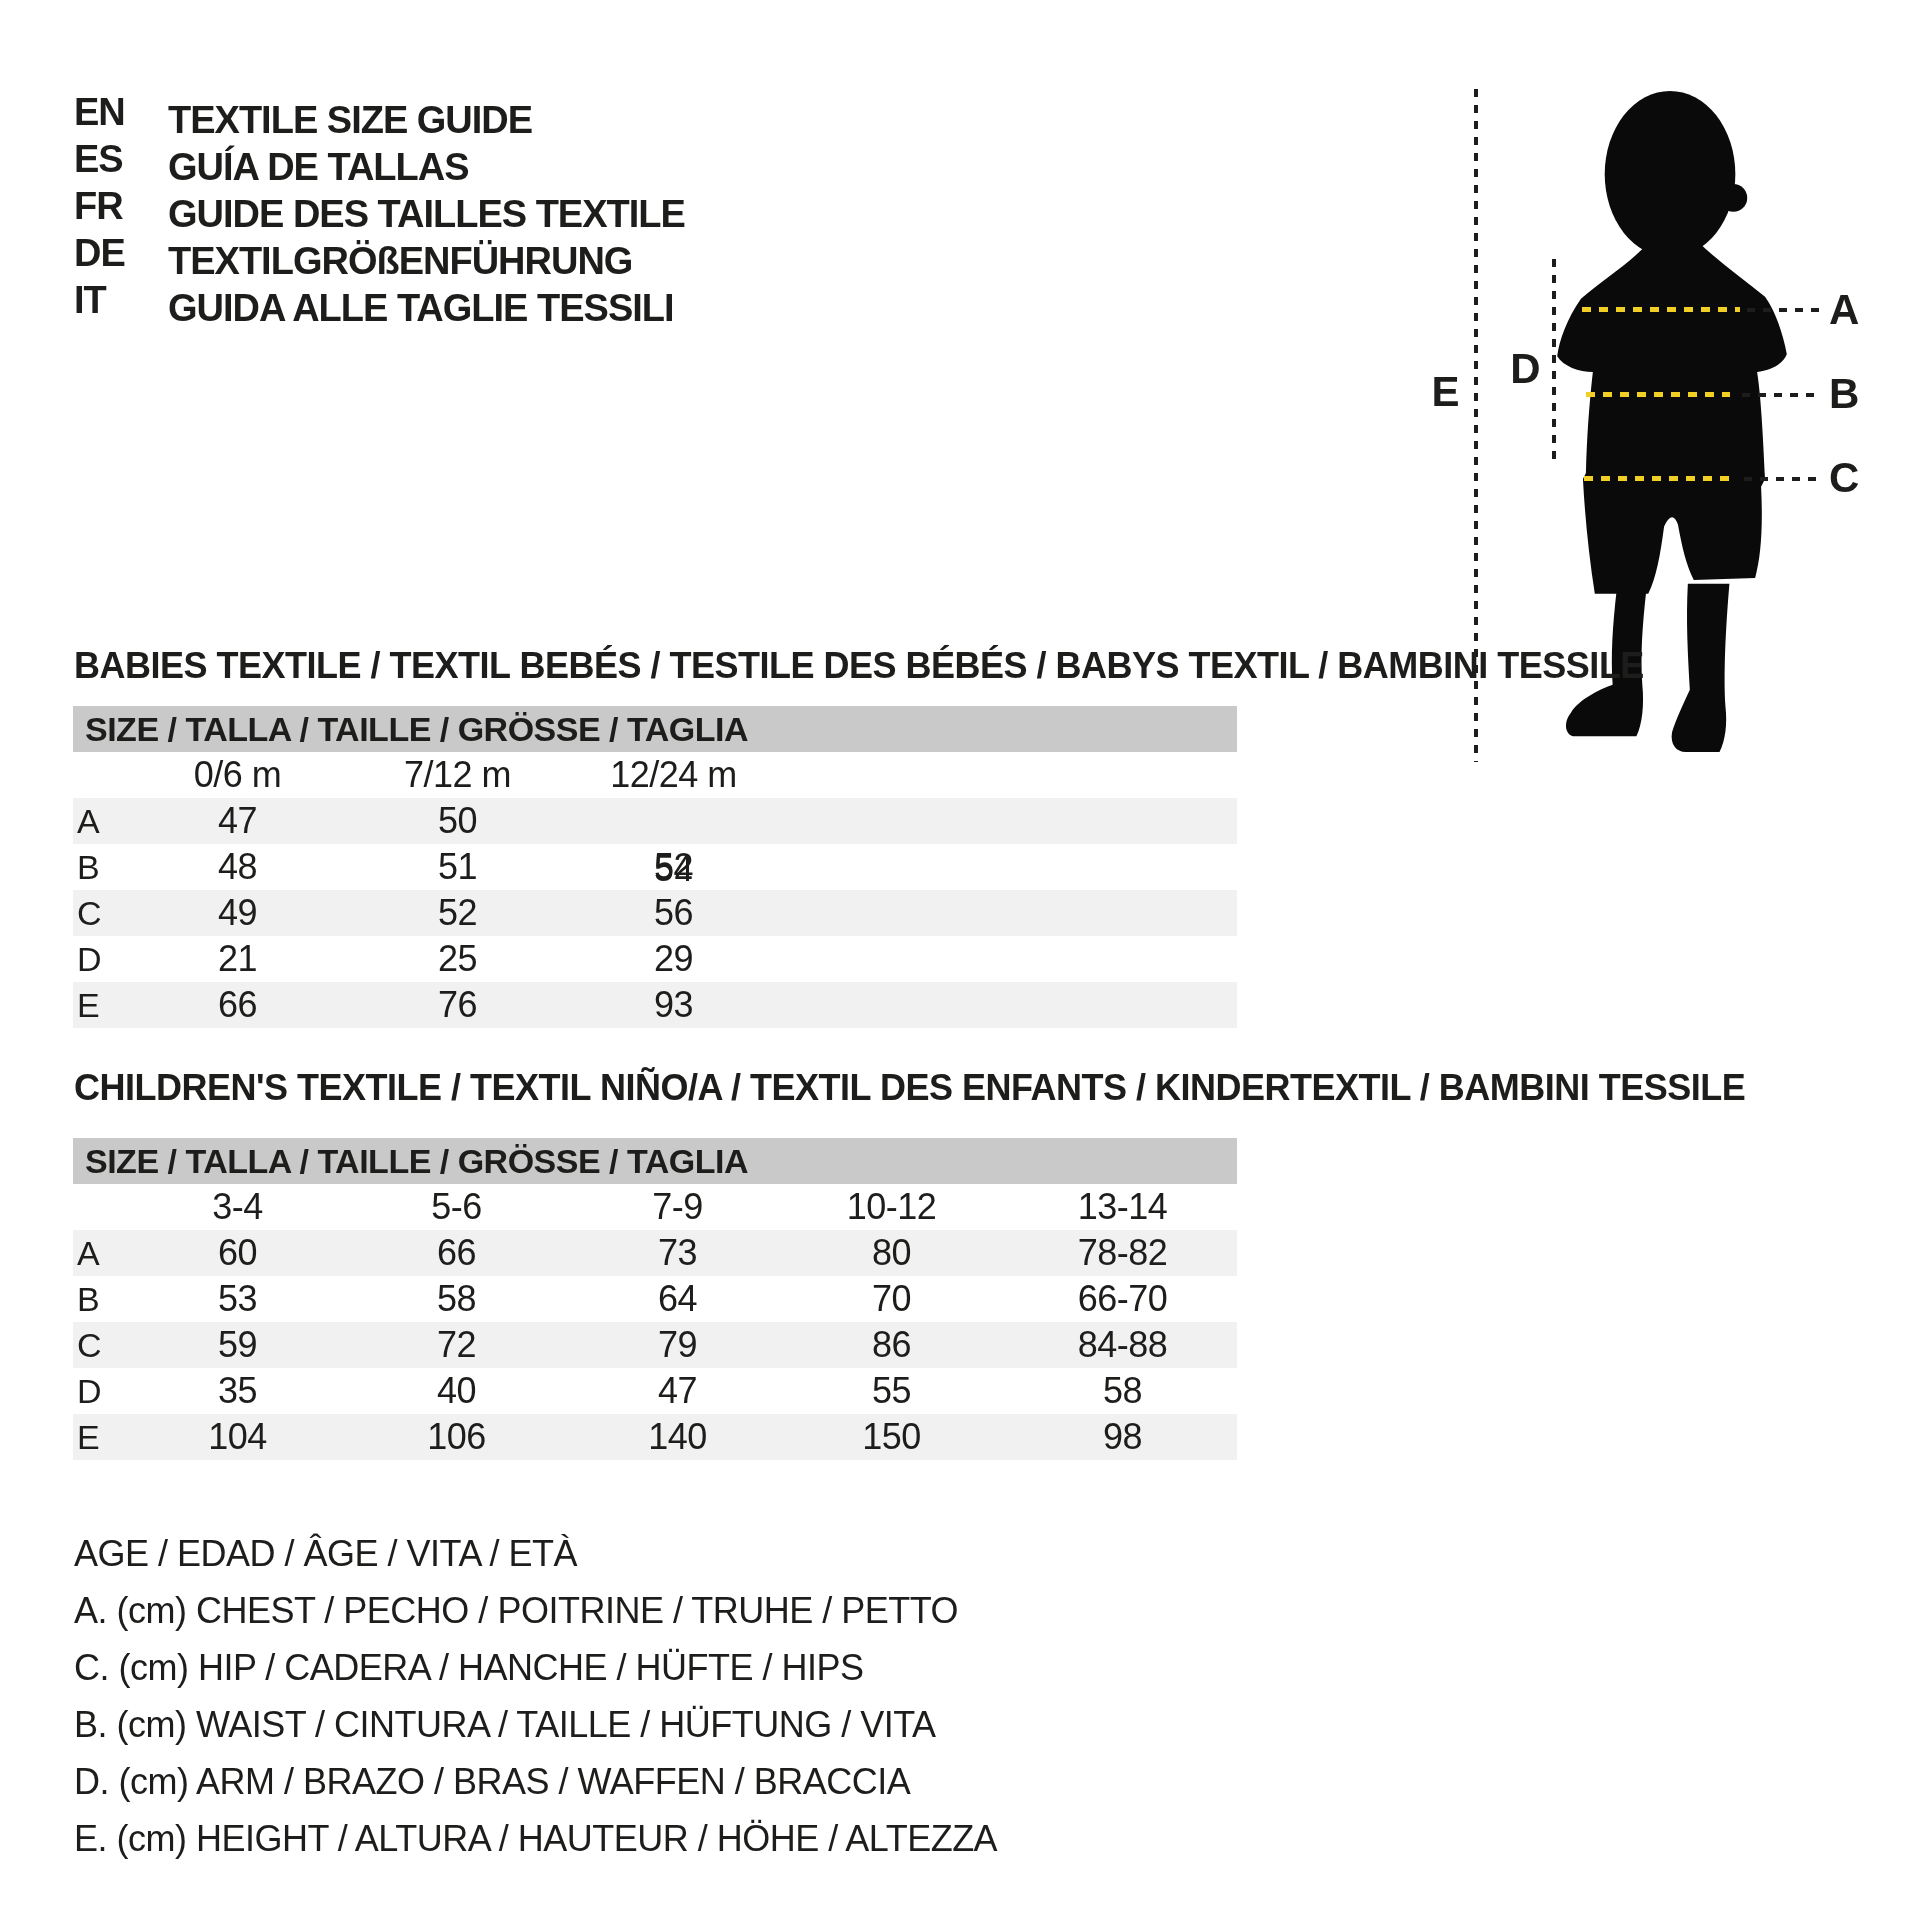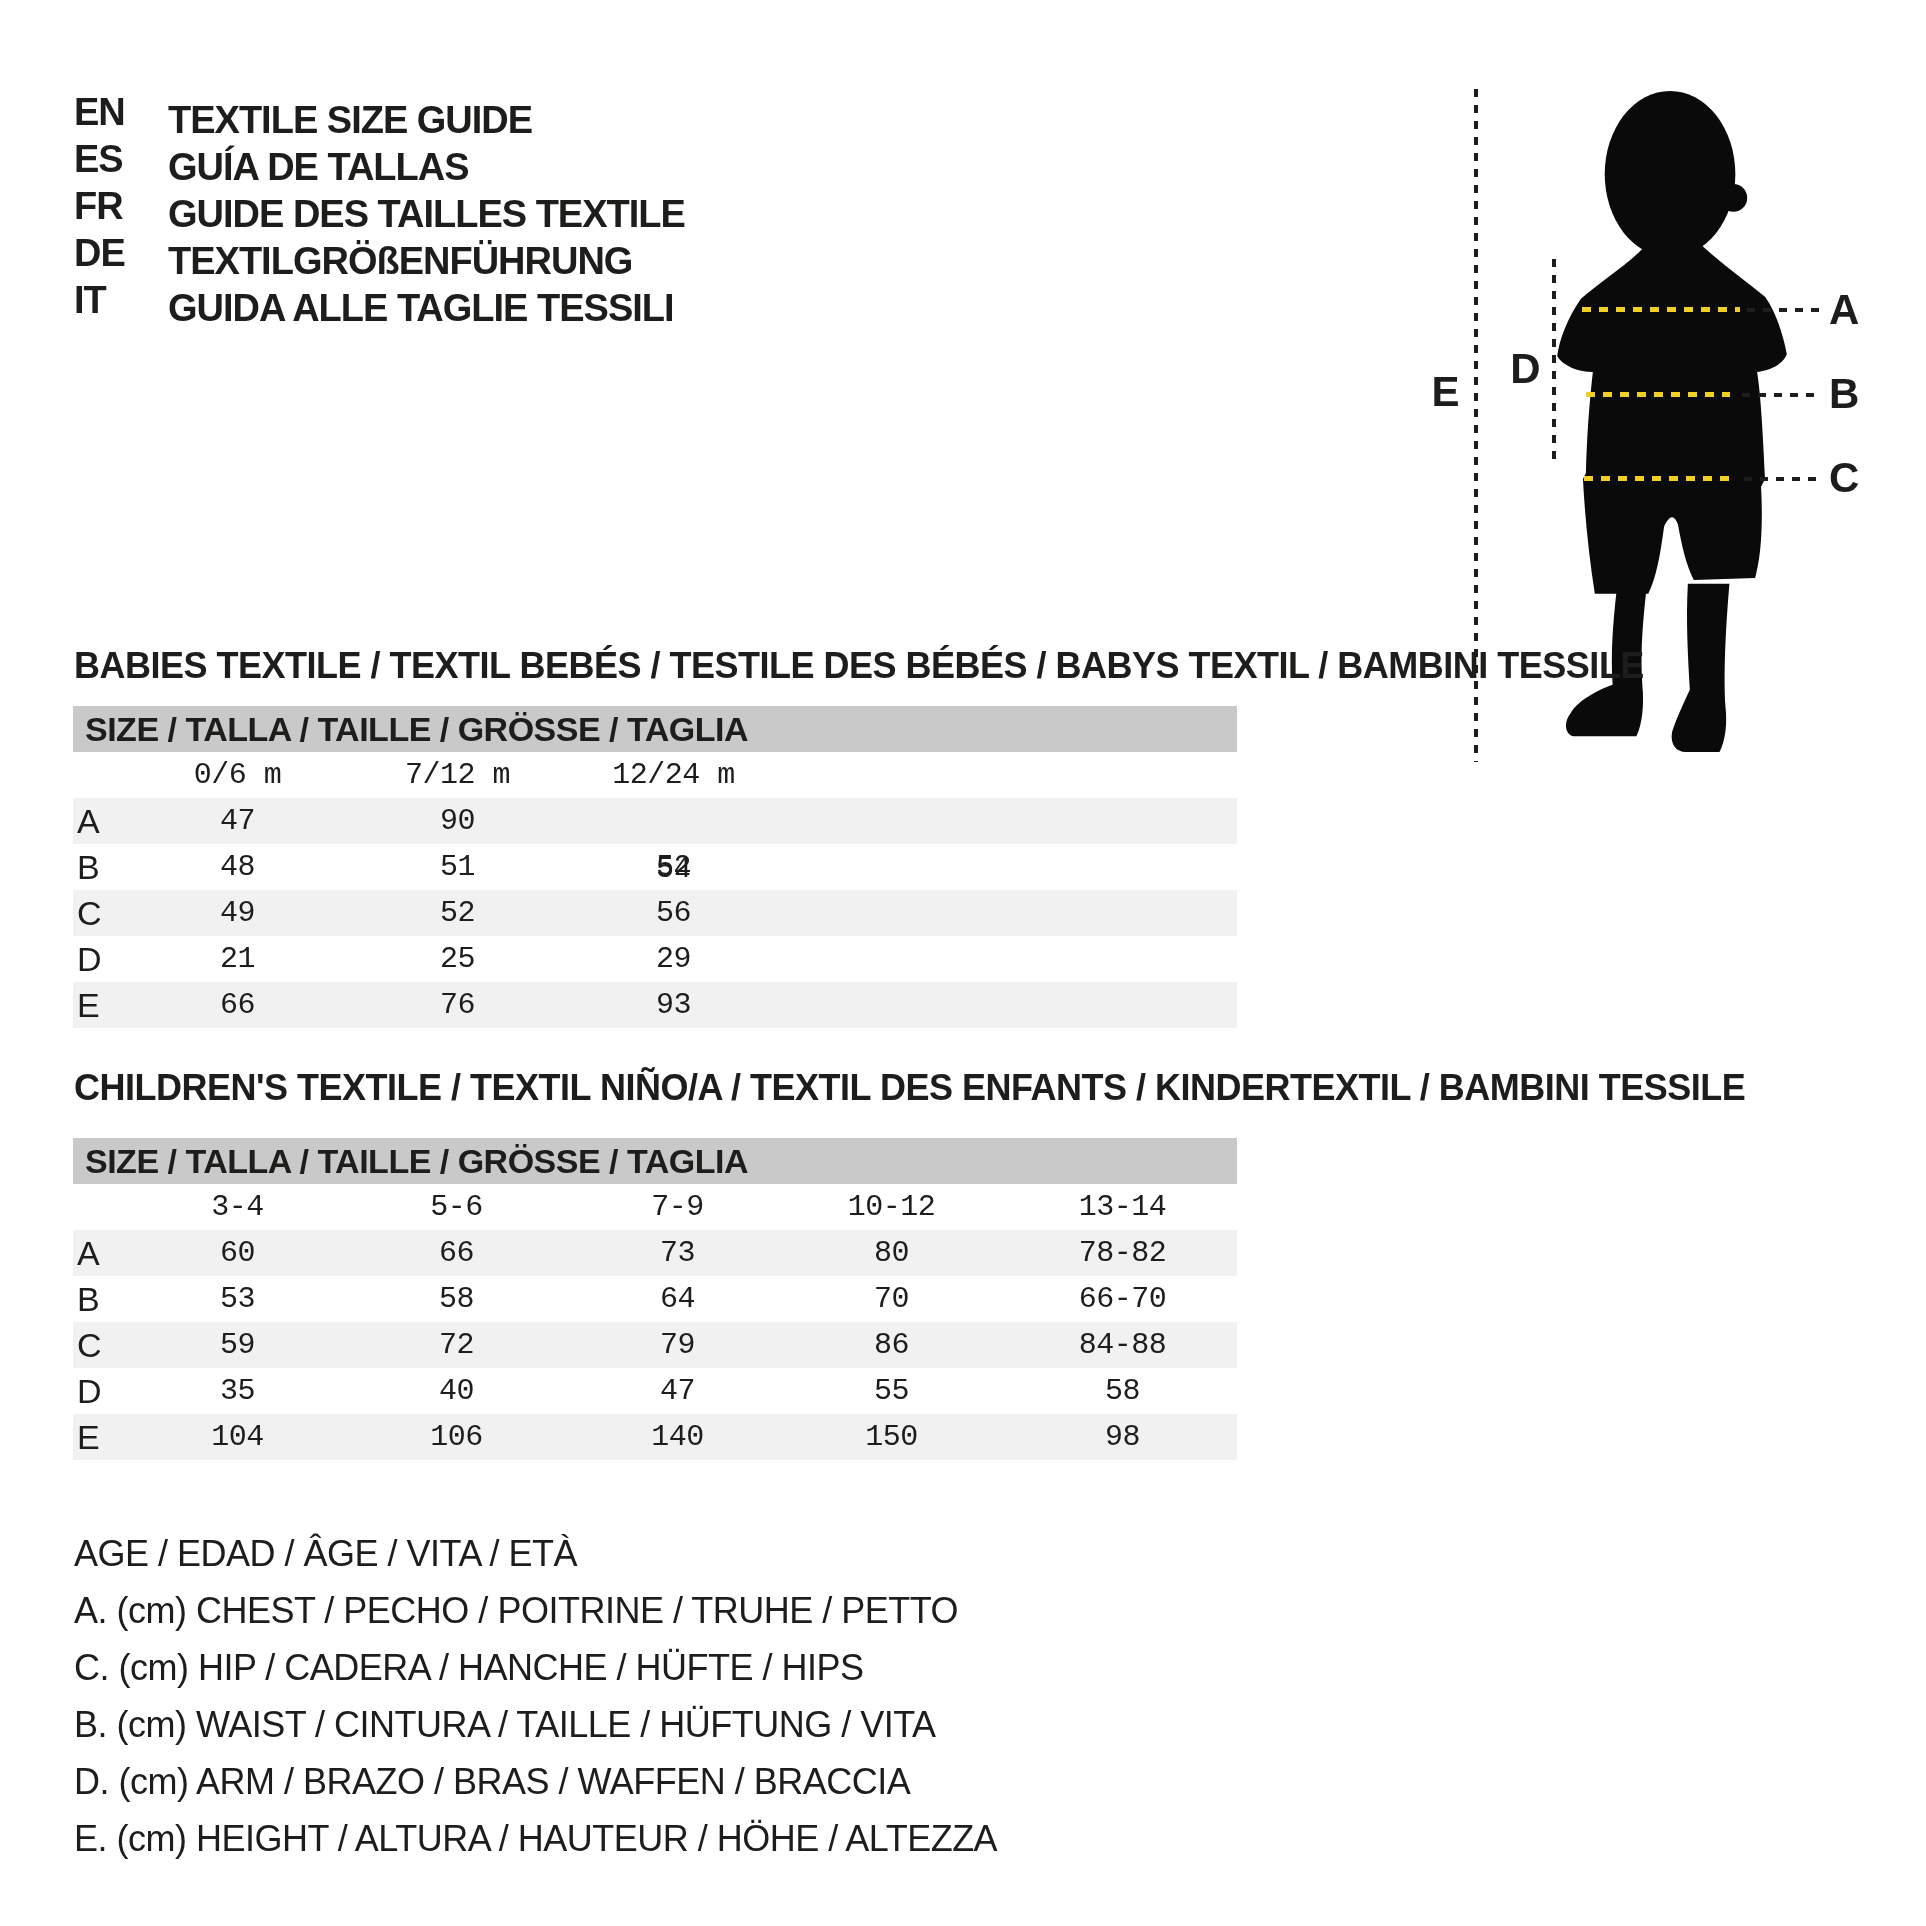--- a/index.html
+++ b/index.html
@@ -20,21 +20,21 @@
   .table-block{left:73px;width:1164px;}
   .size-bar{width:1164px;height:46px;background:#c9c9c9;display:flex;align-items:center;}
   .size-bar span{padding-left:12px;font-weight:700;font-size:34px;letter-spacing:-0.5px;}
   .t-header{position:relative;width:1164px;height:46px;}
   .t-rows{position:relative;width:1164px;}
   .t-row{position:relative;width:1164px;height:46px;}
   .t-row.striped{background:#f1f1f1;}
   .row-label{position:absolute;left:4px;top:0;height:46px;line-height:46px;
              font-size:34px;letter-spacing:-0.5px;}
   .cell{position:absolute;top:0;height:45px;line-height:46px;width:139px;
-        text-align:center;font-size:30px;letter-spacing:-0.5px;font-family:Liberation Mono, monospace;}
+        text-align:center;font-size:36px;letter-spacing:-0.5px;}
 
   
   .legend-block{left:74px;top:1525px;}
   .legend-line{height:57px;line-height:57px;font-size:36px;letter-spacing:-0.5px;white-space:nowrap;}
 
   
   .vdash{width:4px;background:repeating-linear-gradient(to bottom,#1d1d1b 0 8px,transparent 8px 16px);}
   .hdash-black{height:4px;background:repeating-linear-gradient(to right,#1d1d1b 0 8px,transparent 8px 16px);}
   .hdash-yellow{height:5px;background:repeating-linear-gradient(to right,#f2cf24 0 9px,transparent 9px 17px);}
   .fig-label{font-weight:700;font-size:42px;letter-spacing:-0.5px;}
@@ -131,21 +131,21 @@
   </div>
   <div class="t-header">
       <span class="cell" style="left: 95px;">0/6 m</span>
       <span class="cell" style="left: 315px;">7/12 m</span>
       <span class="cell" style="left: 531px;">12/24 m</span>
     </div>
   <div class="t-rows">
       <div class="t-row striped">
         <span class="row-label">A</span>
         <span class="cell" style="left: 95px;">47</span>
-        <span class="cell" style="left: 315px;">90</span>
+        <span class="cell" style="left: 315px;">50</span>
         <span class="cell" style="left: 531px; margin-top: 48px;">54</span>
       </div>
       <div class="t-row">
         <span class="row-label">B</span>
         <span class="cell" style="left: 95px;">48</span>
         <span class="cell" style="left: 315px;">51</span>
         <span class="cell" style="left: 531px;">52</span>
       </div>
       <div class="t-row striped">
         <span class="row-label">C</span>

